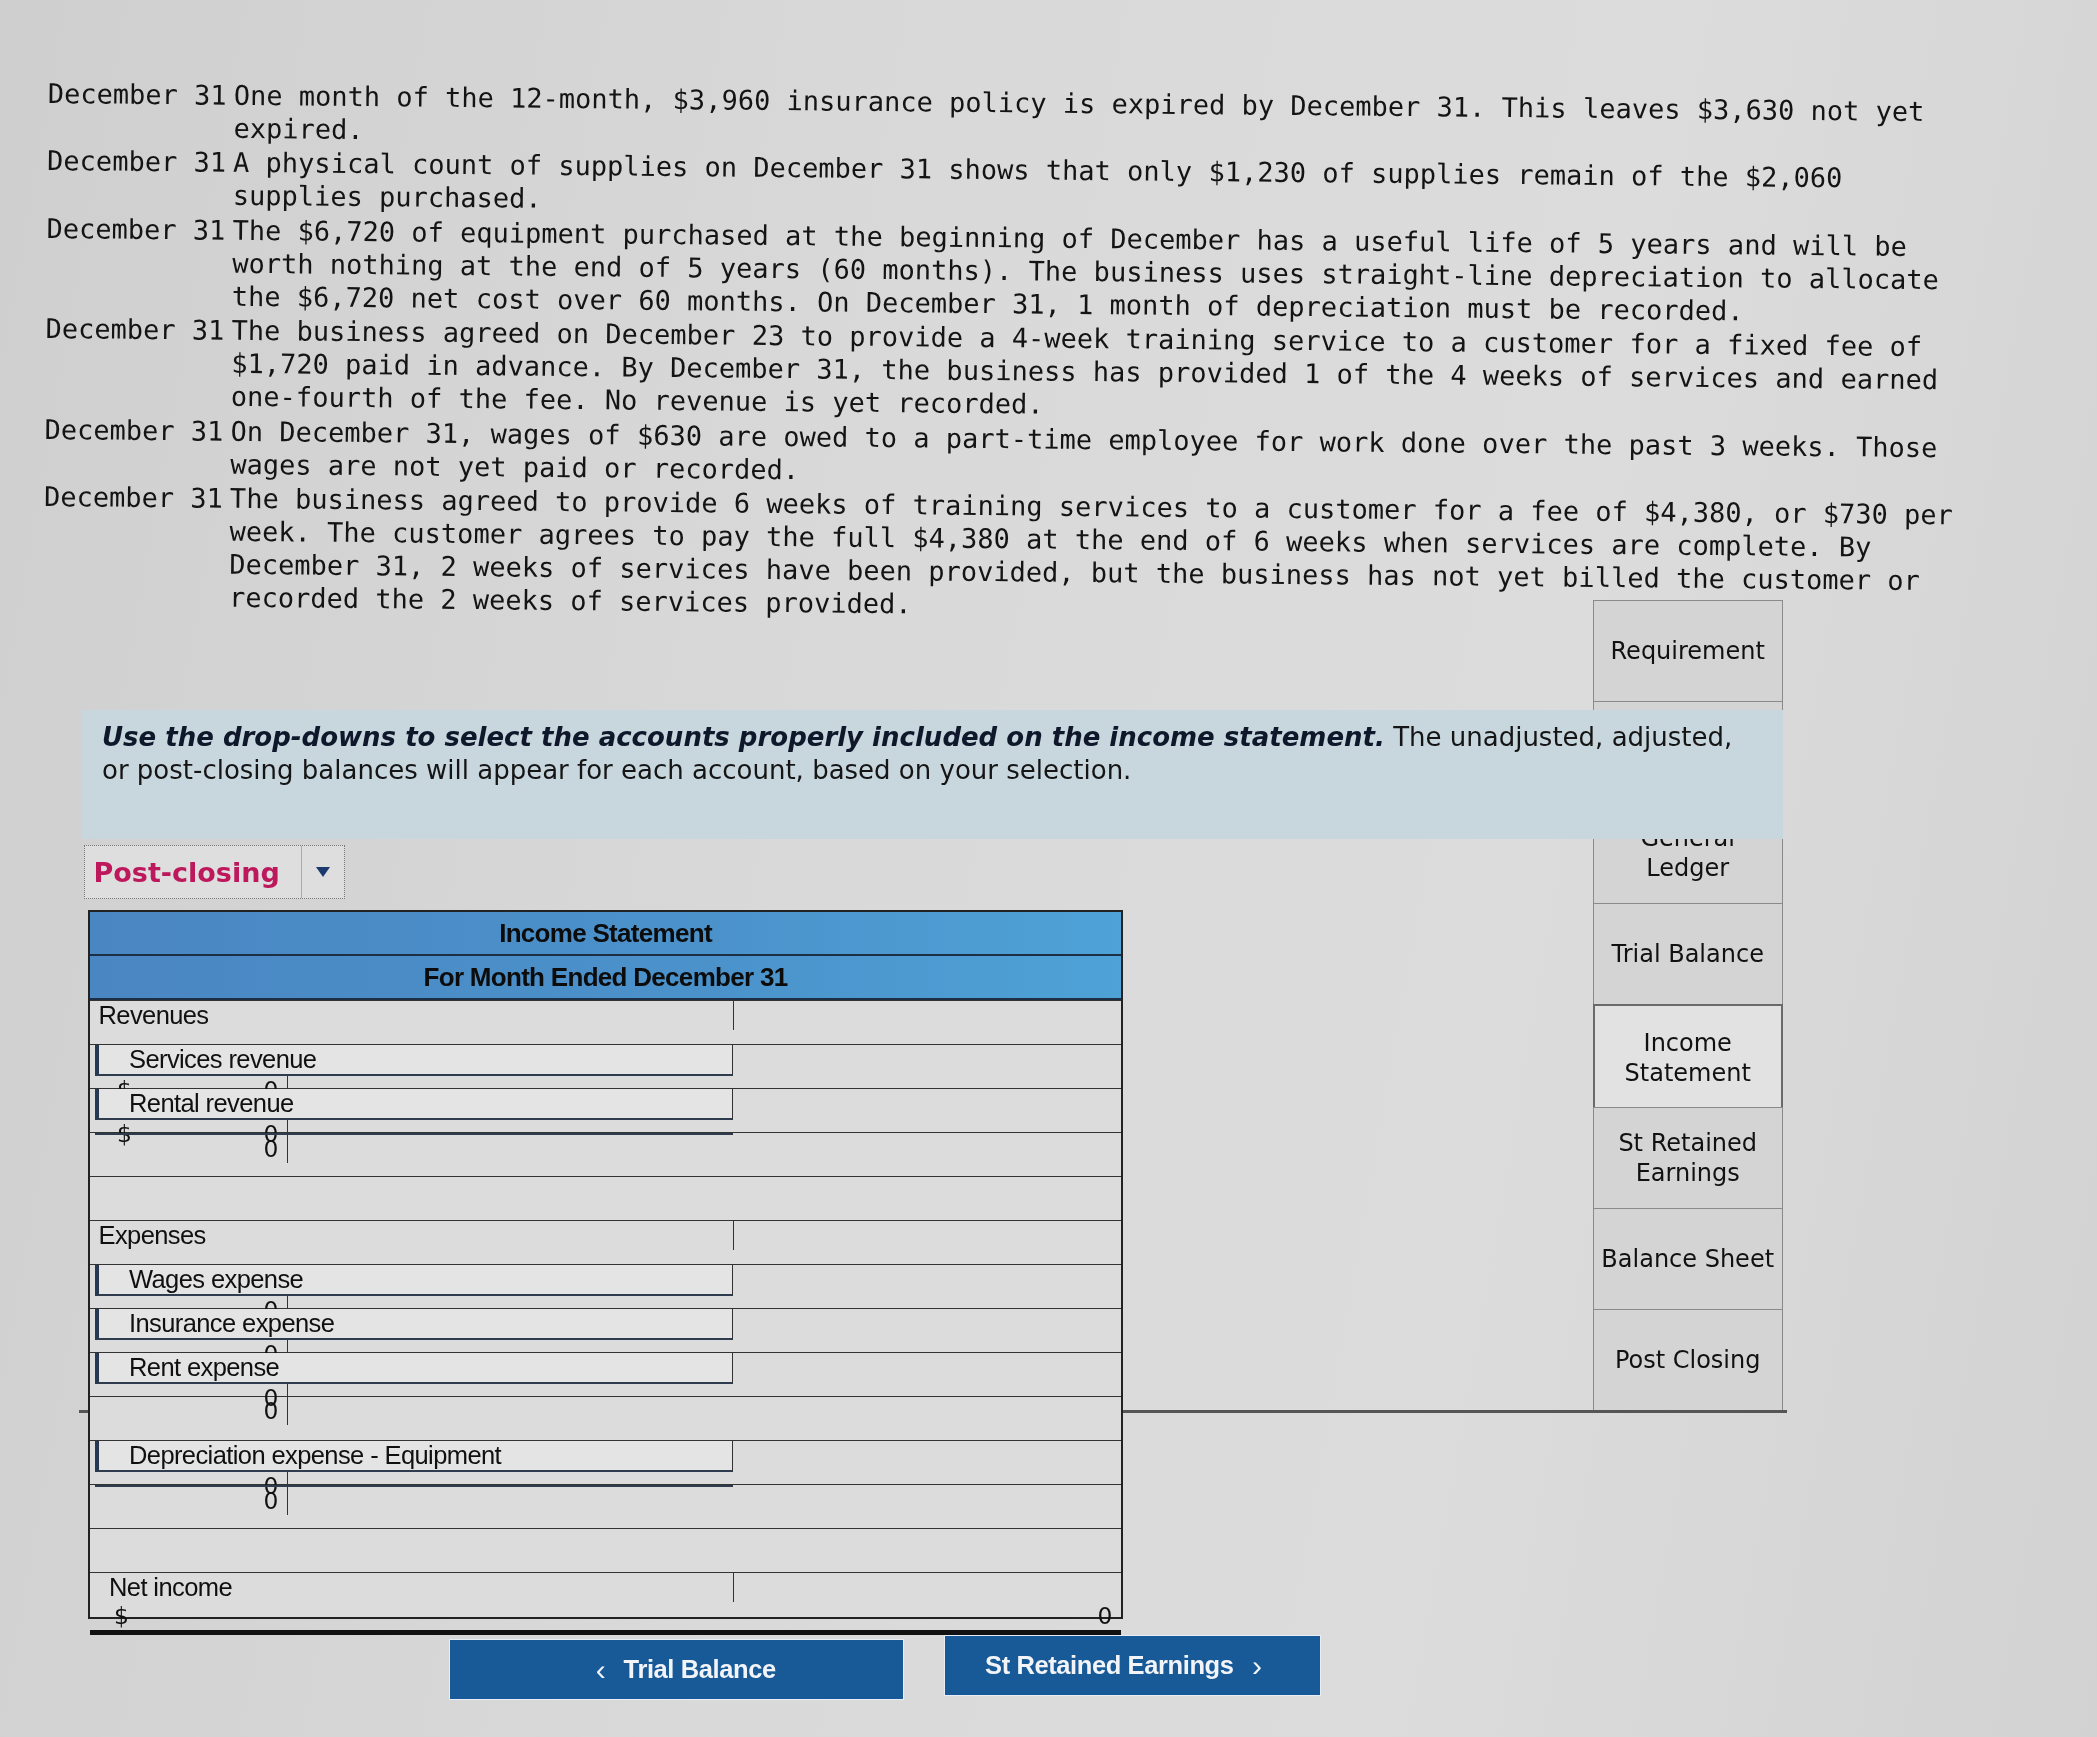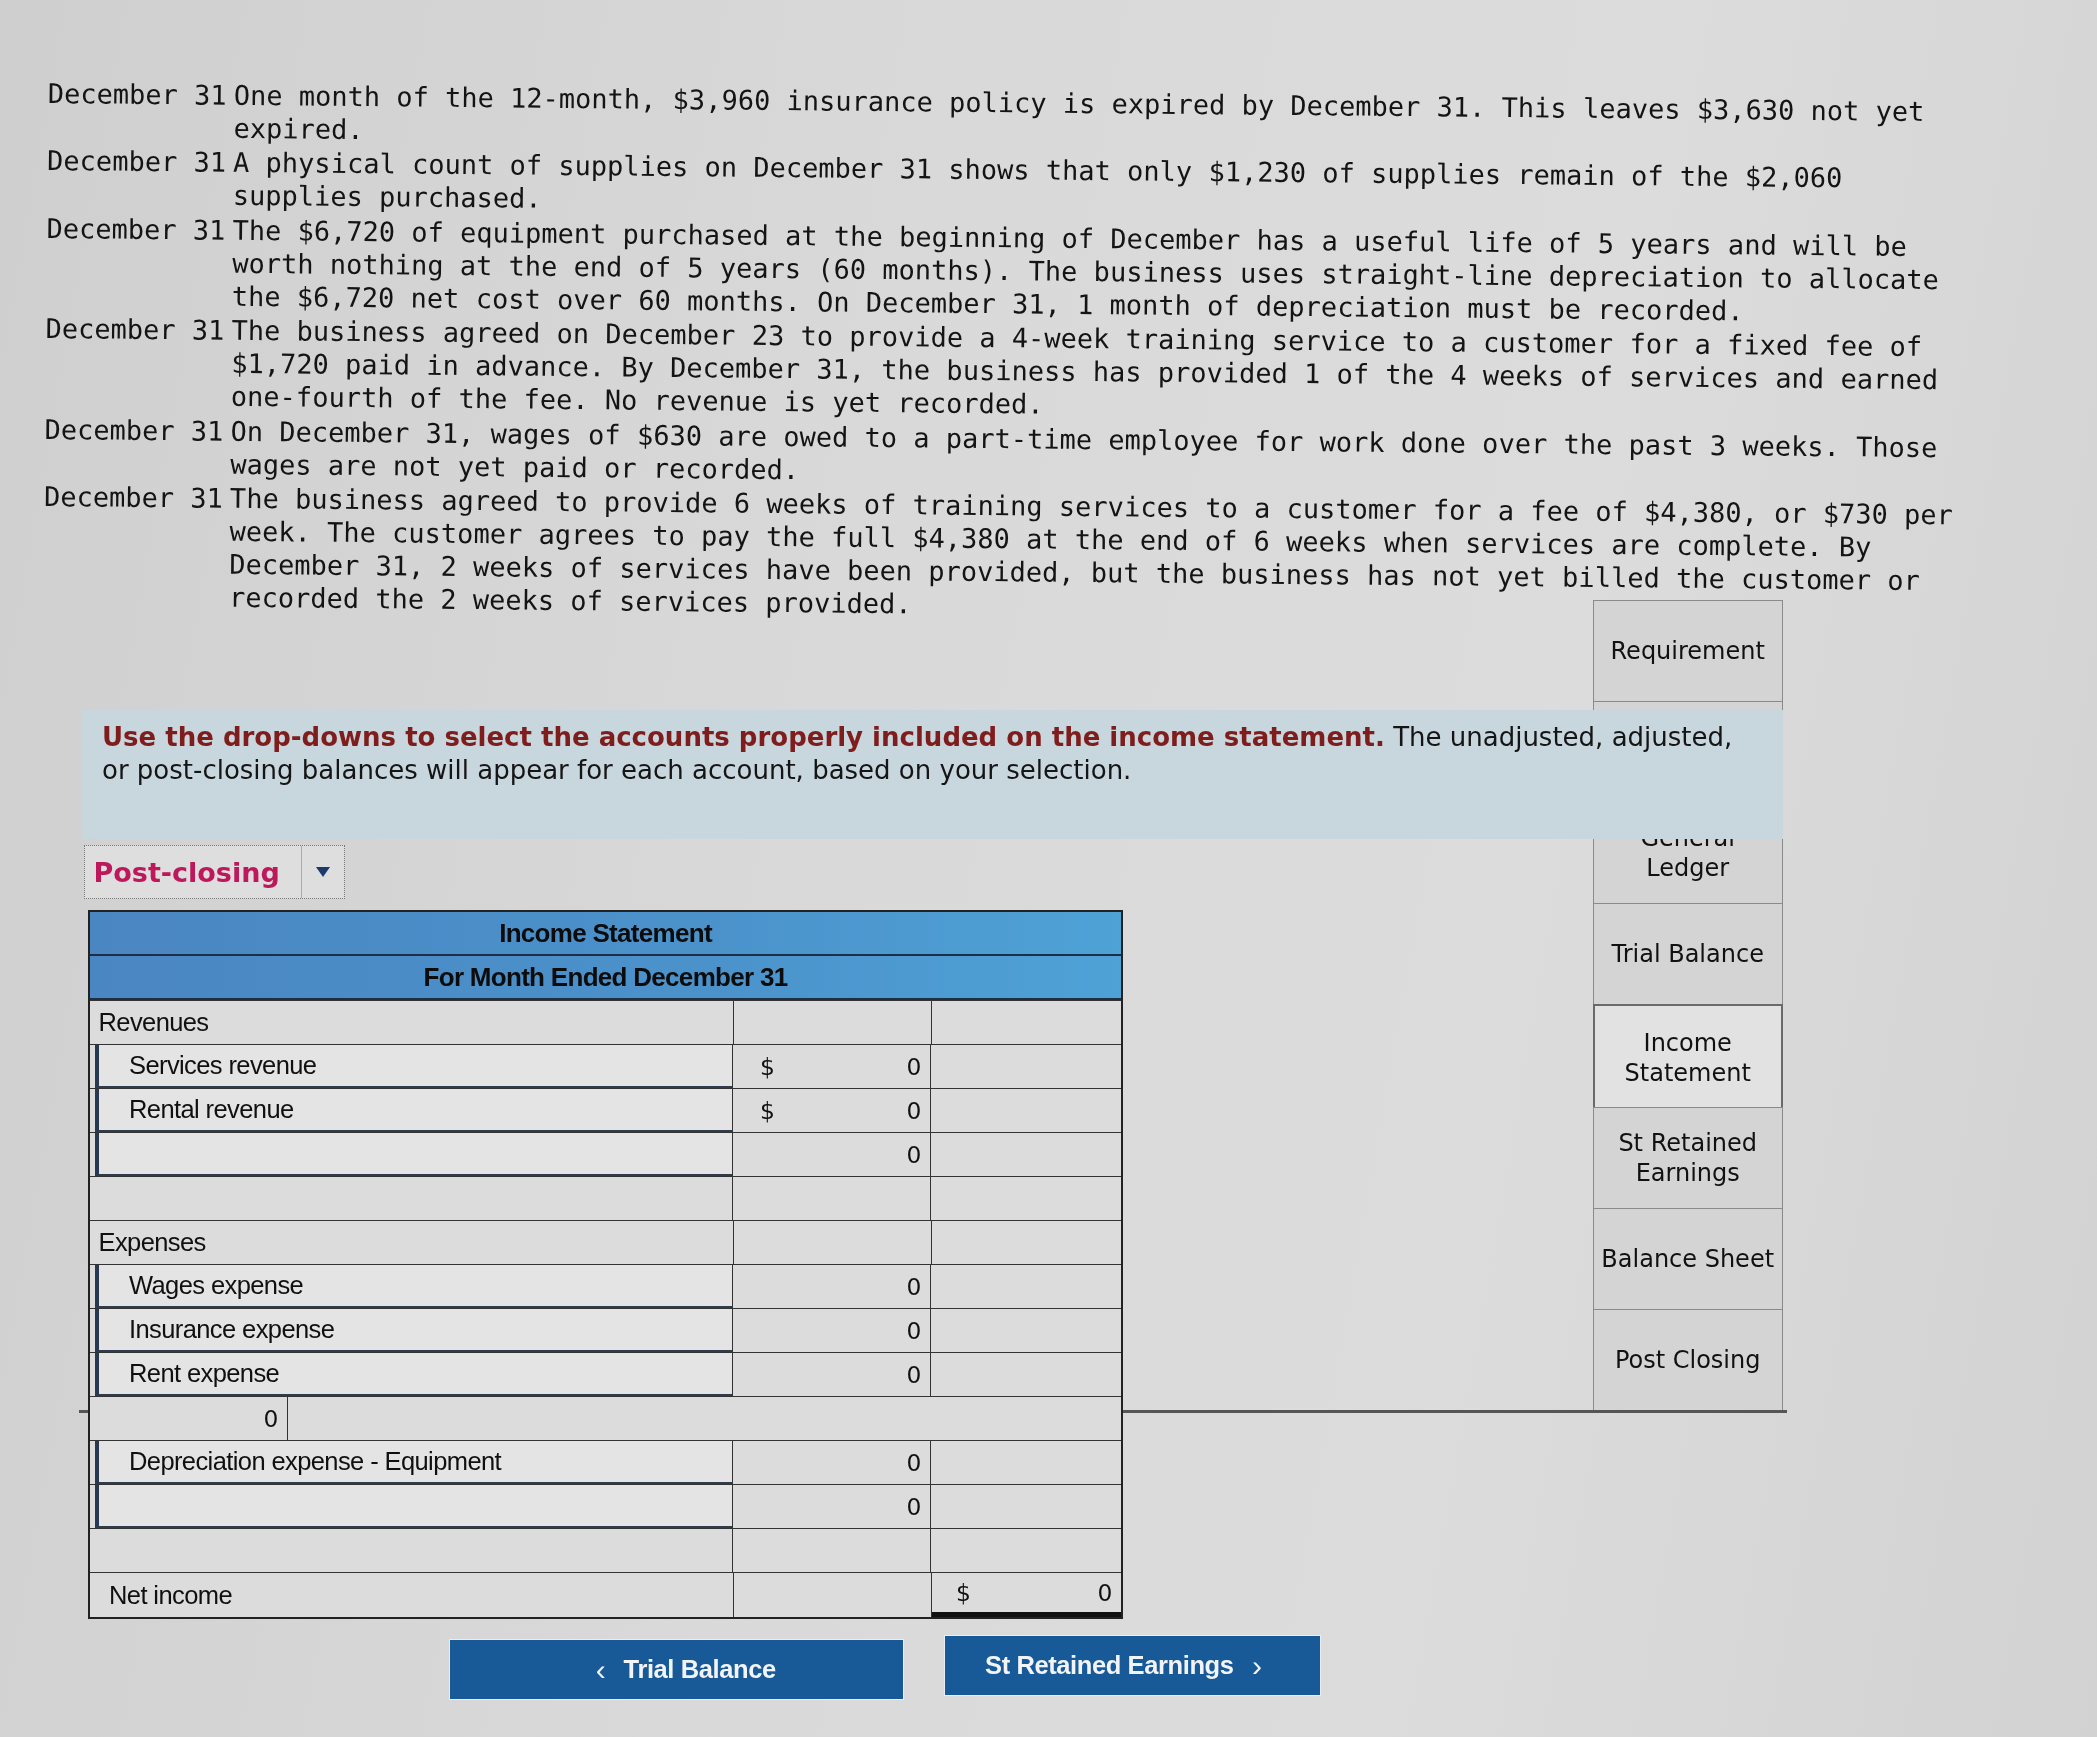--- a/index.html
+++ b/index.html
@@ -66,21 +66,22 @@
     left: 82px; top: 710px;
     width: 1701px; height: 129px;
     background: #c8d6de;
     padding: 11.3px 20px;
     font-family: "DejaVu Sans", sans-serif;
     font-size: 26px;
     line-height: 33px;
     color: #151515;
   }
   .instruction .em {
-    color: #7f1d1d;
+    color: #0f172a;
+    font-style: italic;
     font-weight: bold;
   }
 
   
   .balance-select {
     position: absolute;
     left: 84px; top: 845px;
     width: 261px; height: 54px;
     border: 1.4px dotted #777;
     background: #dedede;
@@ -123,20 +124,21 @@
     font-family: "Liberation Sans", sans-serif;
     font-weight: bold;
     font-size: 26px;
     letter-spacing: -0.7px;
     color: #0c0c0c;
   }
   .stmt-row {
     display: flex;
     height: 44px;
     border-top: 1.4px solid #333;
+    flex-direction: column;
   }
   .stmt-row:first-of-type { border-top: none; }
   .c-label {
     width: 644px;
     border-right: 1.4px solid #333;
     display: flex; align-items: center;
     font-family: "Liberation Sans", sans-serif;
     font-size: 25.5px;
     letter-spacing: -0.6px;
     color: #101010;

